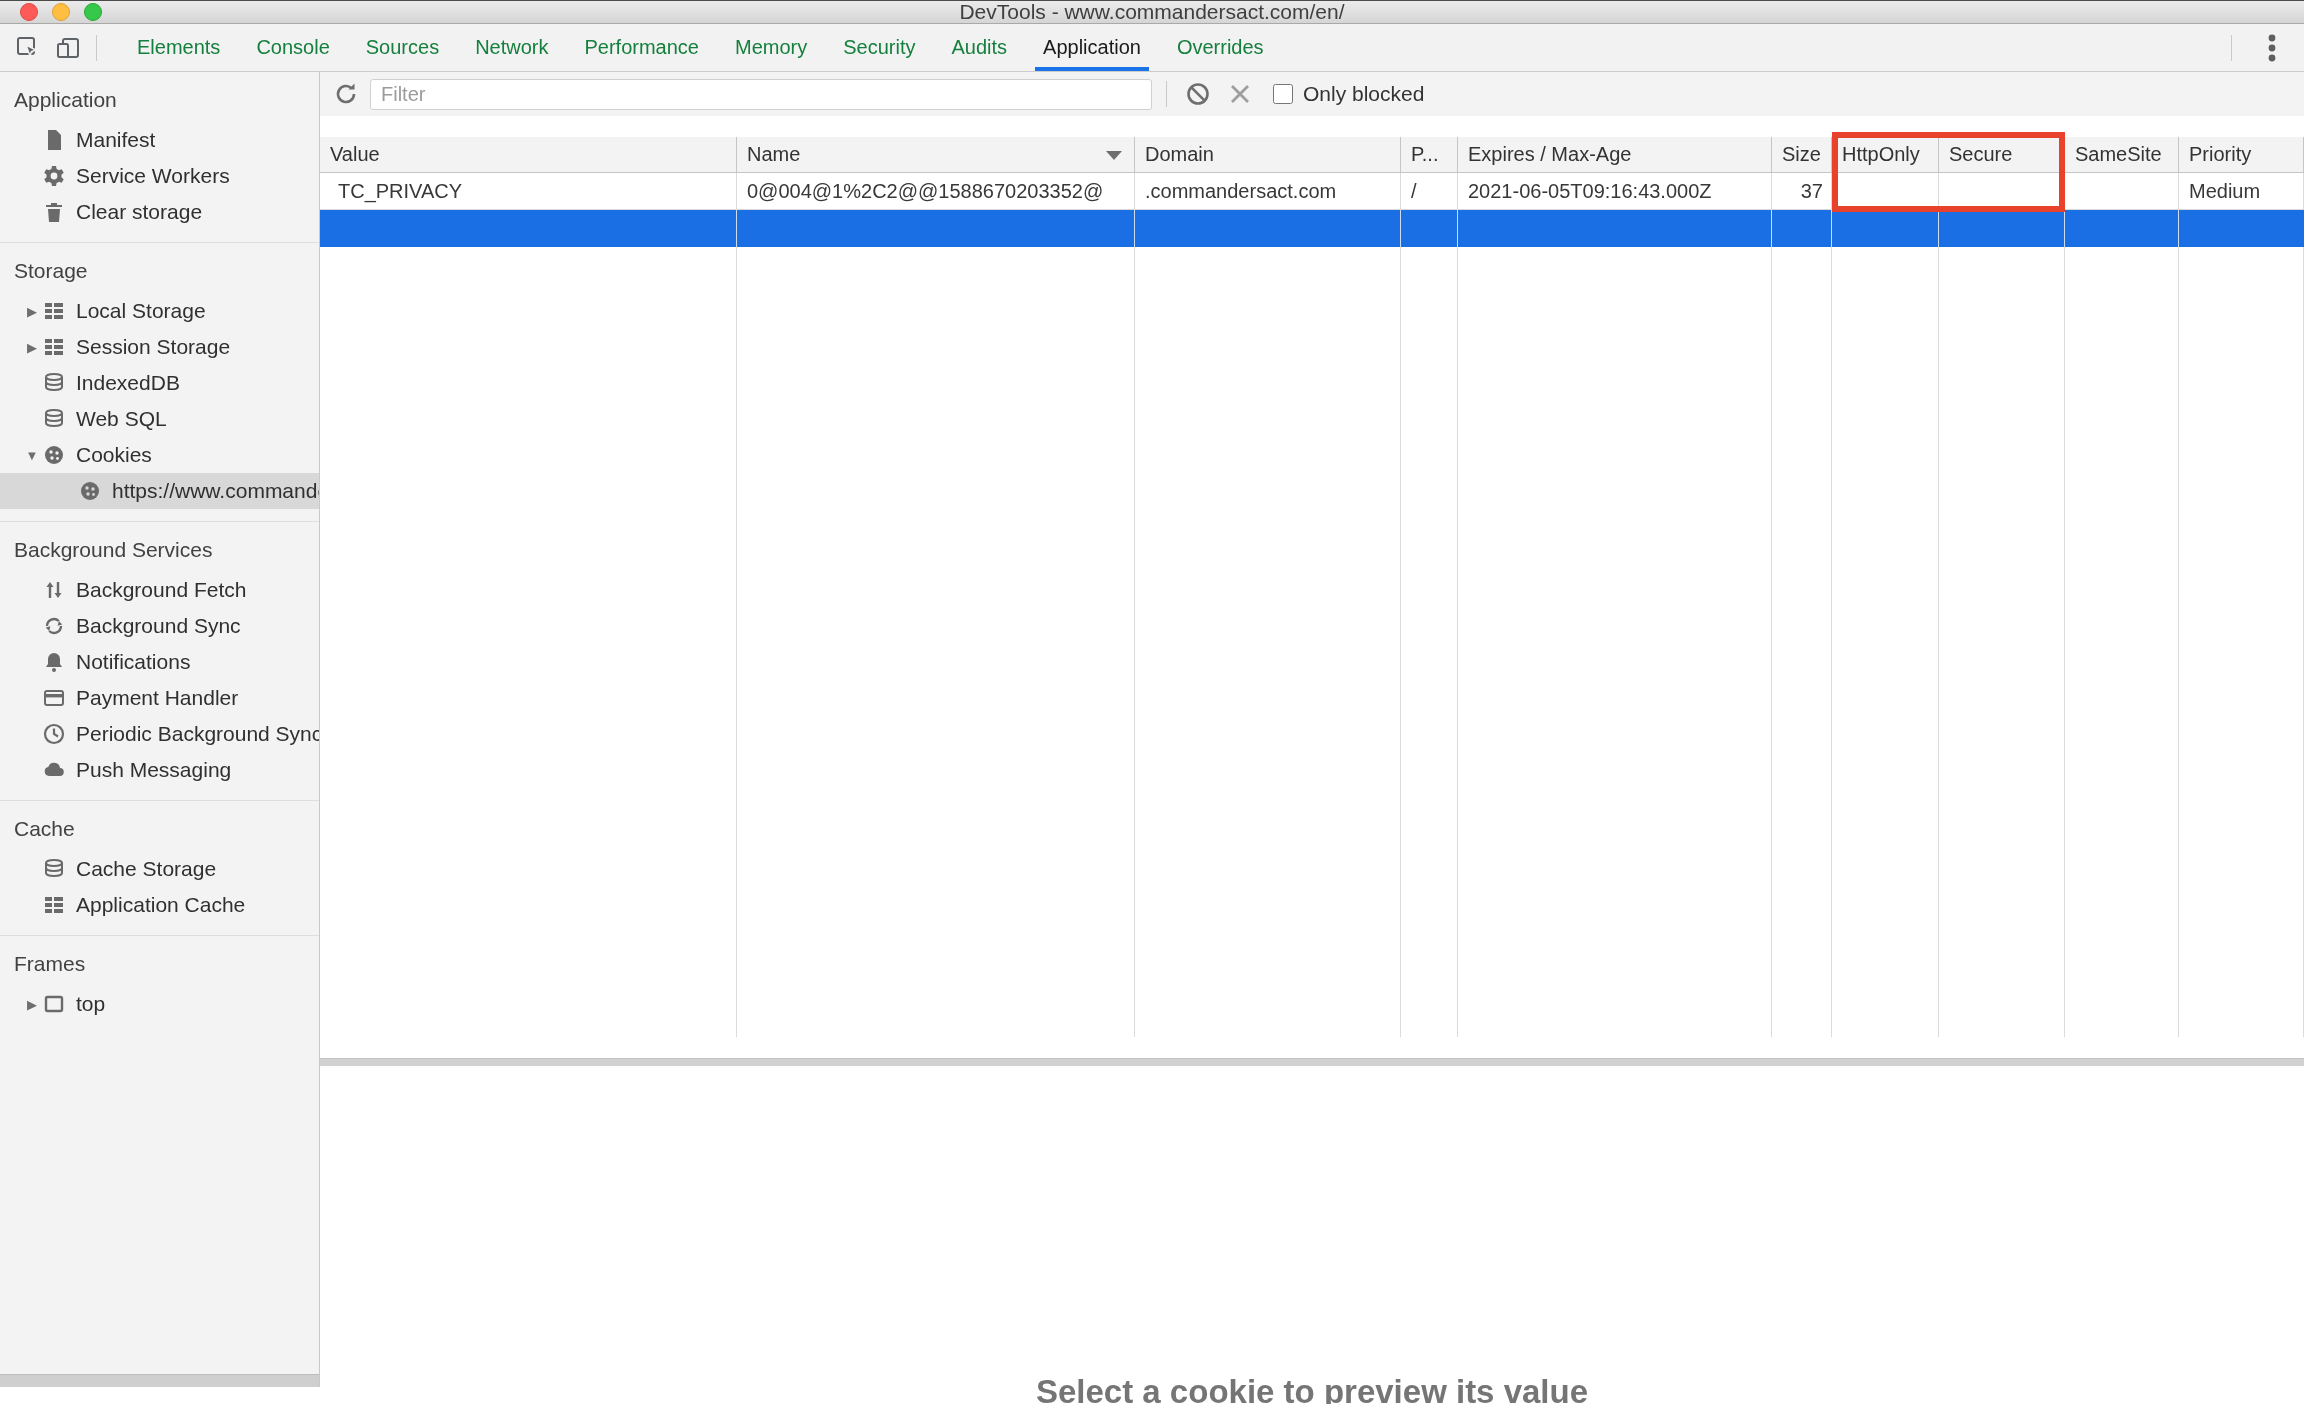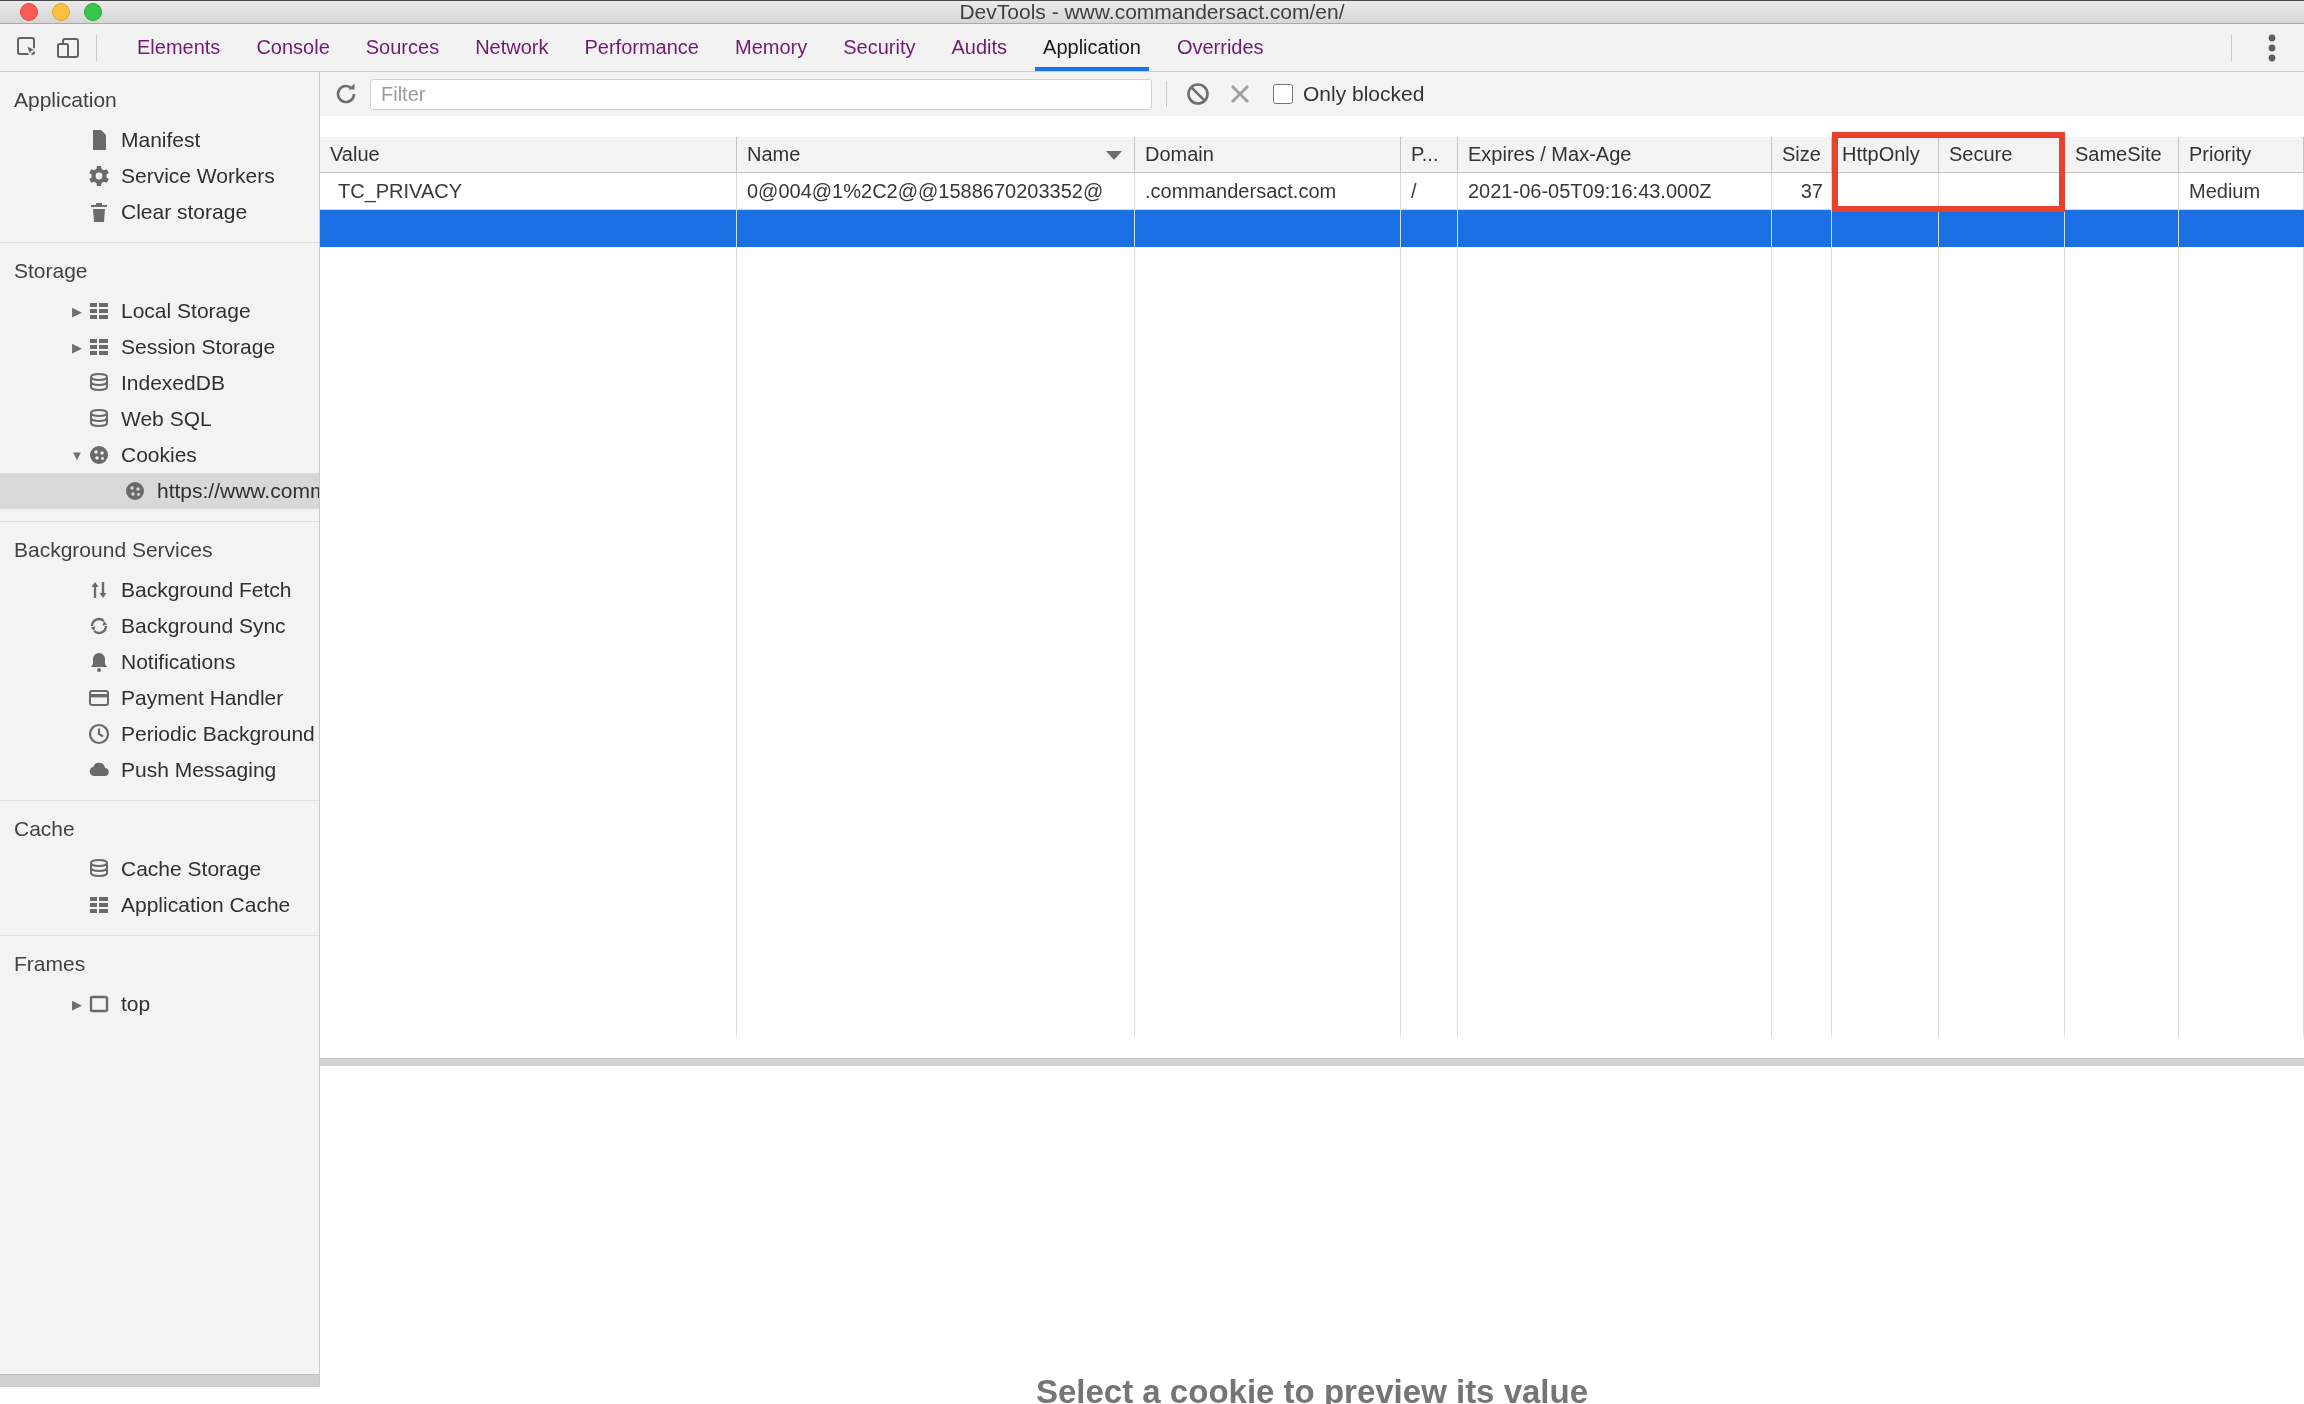--- a/index.html
+++ b/index.html
@@ -41,21 +41,21 @@
   }
   .tool-icon-btn { width: 40px; height: 40px; display: flex; align-items: center; justify-content: center; color: #5f6368; background: none; border: none; }
   .tabbar .sep, .cookiebar .sep { width: 1px; height: 26px; background: #c9c9c9; margin: 0 8px; }
   .tabs { display: flex; height: 100%; align-items: center; margin-left: 14px; }
   .tab {
     padding: 0 18px;
     height: 100%;
     display: flex;
     align-items: center;
     position: relative;
-    color: #701a75;
+    color: #15803d;
     font-size: 20px;
     white-space: nowrap;
   }
   .tab.active { color: #1a1a1a; }
   .tab.active::after {
     content: "";
     position: absolute;
     left: 10px; right: 10px; bottom: 0;
     height: 4px;
     background: #1a73e8;
@@ -75,21 +75,20 @@
     flex: none;
   }
   .s-section { border-bottom: 1px solid #dedede; padding-bottom: 12px; }
   .s-header { padding: 16px 0 10px 14px; color: #424242; font-size: 21px; }
   .s-item {
     height: 36px;
     display: flex;
     align-items: center;
     white-space: nowrap;
     cursor: default;
-    padding-left: 45px;
   }
   .s-item .tree-arrow {
     width: 20px;
     margin-left: 22px;
     font-size: 13px;
     color: #6e6e6e;
     text-align: center;
     flex: none;
   }
   .s-item .icon { width: 24px; height: 24px; margin-right: 10px; color: #666; flex: none; }

